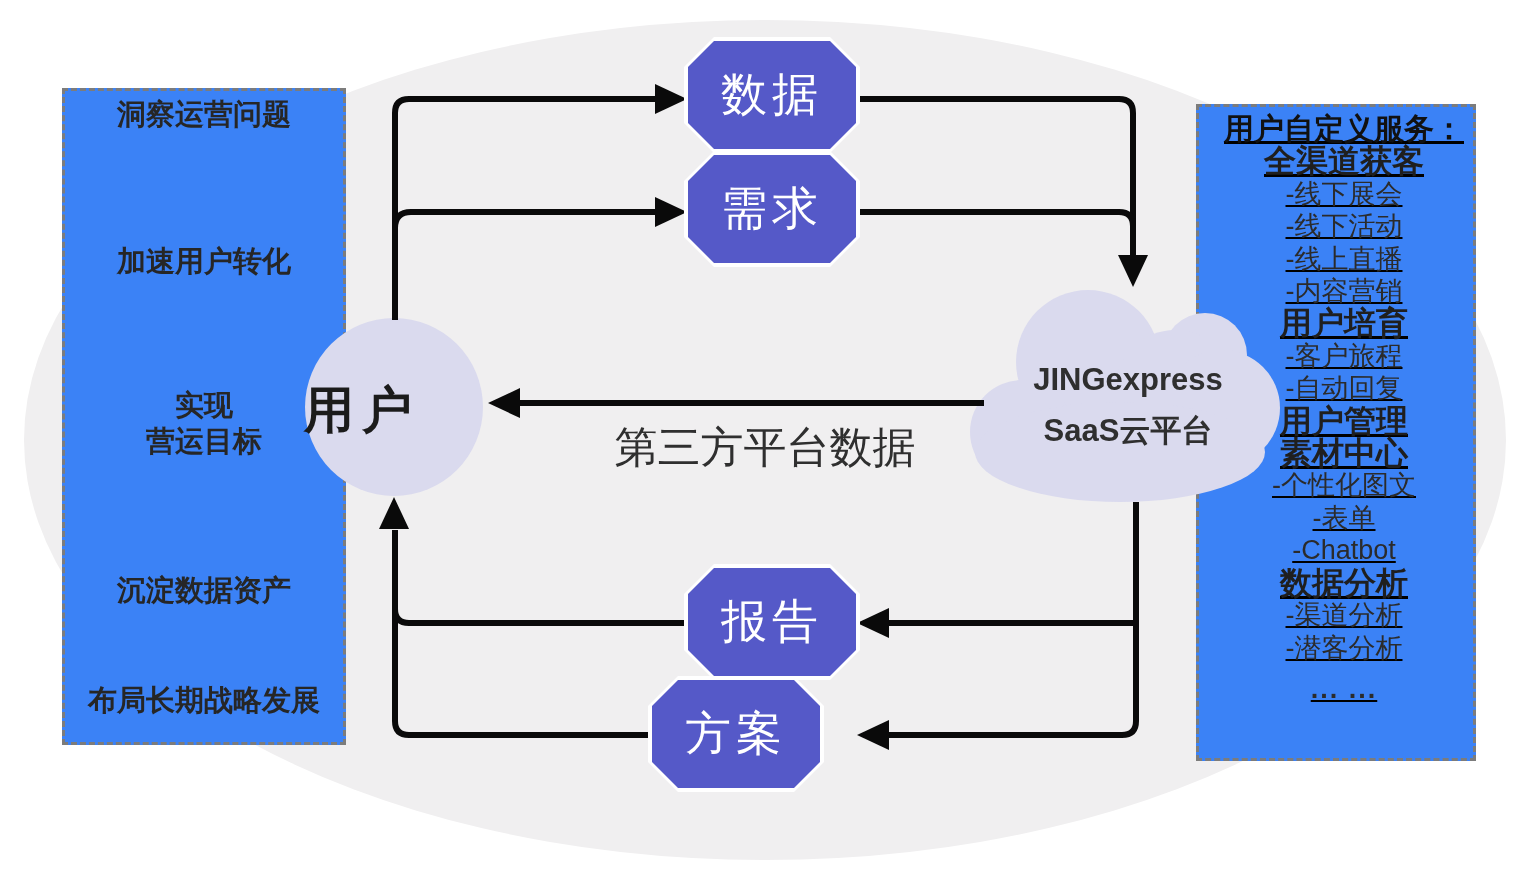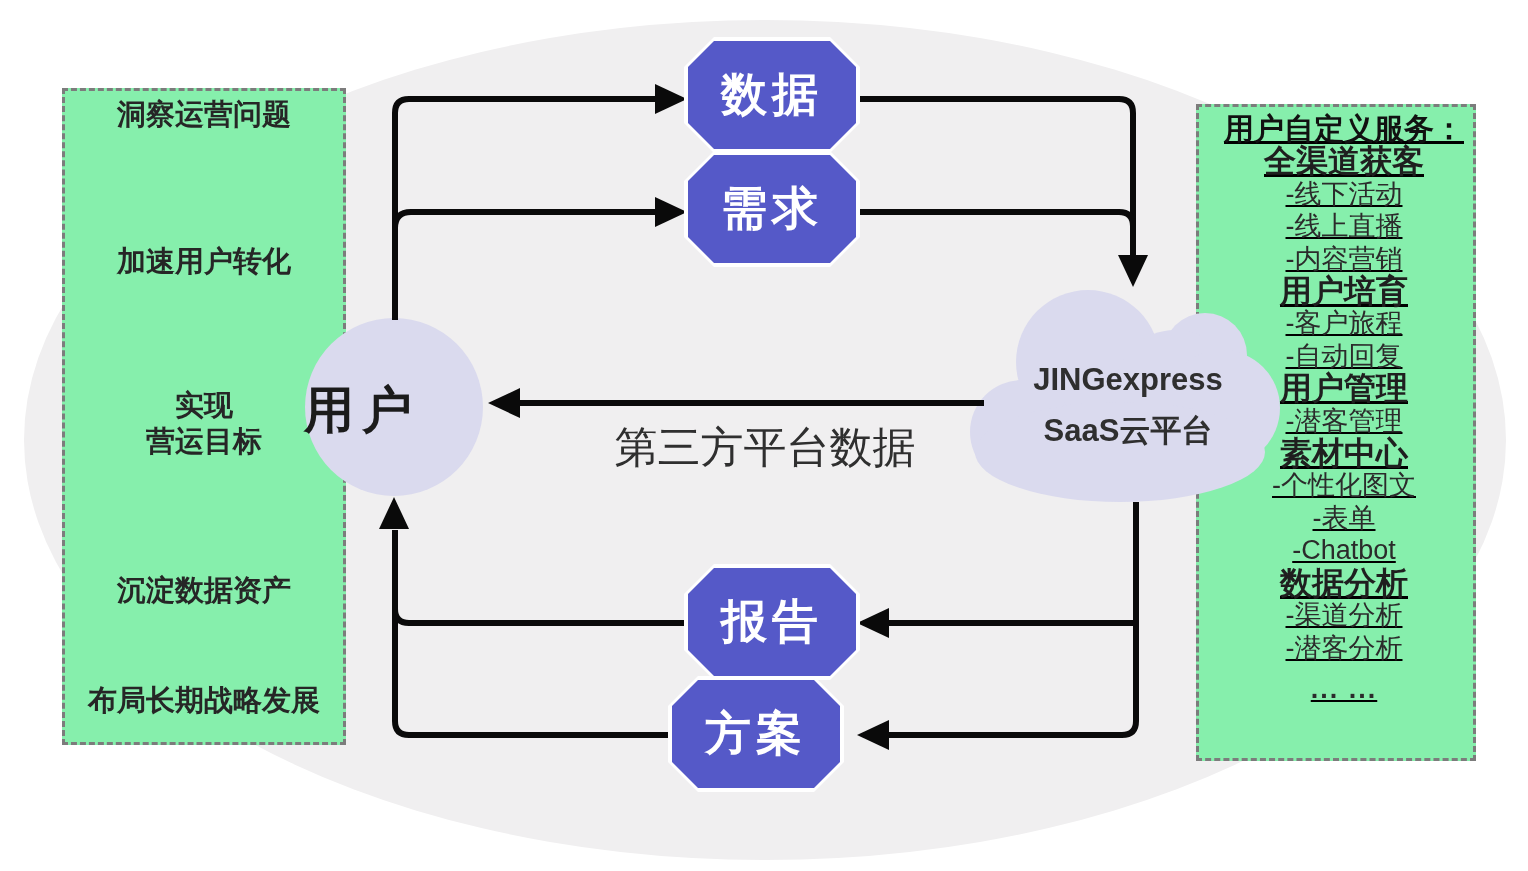--- a/index.html
+++ b/index.html
@@ -5,21 +5,21 @@
   html,body{margin:0;padding:0;}
   body{
     width:1528px;height:871px;position:relative;background:#ffffff;
     font-family:"Liberation Sans", sans-serif;overflow:hidden;
   }
   .bg-ellipse{
     position:absolute;left:24px;top:20px;width:1482px;height:840px;
     background:#f0eff0;border-radius:50%;z-index:1;
   }
   .panel{
-    position:absolute;background:#86efac;border:3px dashed #7c7c7c;
+    position:absolute;background:#3b82f6;border:3px dashed #7c7c7c;
     box-sizing:border-box;z-index:2;padding-left:16px;
   }
   .panel-left{left:62px;top:88px;width:284px;height:657px;}
   .panel-right{left:1196px;top:104px;width:280px;height:657px;text-decoration:underline;}
   .goal{
     position:absolute;left:0;width:100%;text-align:center;
     font-weight:bold;font-size:29px;line-height:36px;color:#262626;
     white-space:pre-line;
   }
   .g0{top:5px}.g1{top:152px}.g2{top:296px}.g3{top:481px}.g4{top:591px}
@@ -30,26 +30,26 @@
   .svc-line.dots{font-weight:bold;margin-top:9px;letter-spacing:2px;}
   .diagram-svg{position:absolute;left:0;top:0;z-index:3;}
   .node-outer{
     position:absolute;width:176px;height:116px;background:#ffffff;z-index:4;
     clip-path:polygon(30px 0,146px 0,176px 30px,176px 86px,146px 116px,30px 116px,0 86px,0 30px);
   }
   .node-inner{
     position:absolute;inset:4px;background:#5559c8;
     clip-path:polygon(26px 0,142px 0,168px 26px,168px 82px,142px 108px,26px 108px,0 82px,0 26px);
     display:flex;align-items:center;justify-content:center;
-    color:#ffffff;font-size:46px;letter-spacing:5px;font-weight:700;
+    color:#ffffff;font-size:46px;letter-spacing:5px;font-weight:400;
   }
   .nd0{left:684px;top:37px;}
   .nd1{left:684px;top:151px;}
   .nd2{left:684px;top:564px;}
-  .nd3{left:668px;top:676px;}
+  .nd3{left:648px;top:676px;}
   .user-label{
     position:absolute;left:304px;top:377px;width:180px;text-align:left;
     font-size:50px;font-weight:bold;color:#1b1b1b;letter-spacing:8px;z-index:5;
   }
   .cloud-label{
     position:absolute;left:1003px;top:354px;width:250px;text-align:center;
     font-size:31px;font-weight:bold;color:#2f2f2f;line-height:51px;
     white-space:pre-line;z-index:5;
   }
   .tp-label{
@@ -71,37 +71,37 @@
   <div class="goal g4">布局长期战略发展</div>
 </div>
 
 <div class="panel panel-right">
   <div class="svc">
 
       <div class="svc-line title">用户自定义服务：</div>
 
       <div class="svc-line head">全渠道获客</div>
 
+      <div class="svc-line">-线下展会</div>
 
       <div class="svc-line">-线下活动</div>
 
       <div class="svc-line">-线上直播</div>
 
       <div class="svc-line">-内容营销</div>
 
       <div class="svc-line head">用户培育</div>
 
       <div class="svc-line">-客户旅程</div>
 
       <div class="svc-line">-自动回复</div>
 
       <div class="svc-line head">用户管理</div>
 
 
-      <div class="svc-line">-潜客管理</div>
 
       <div class="svc-line head">素材中心</div>
 
       <div class="svc-line">-个性化图文</div>
 
       <div class="svc-line">-表单</div>
 
       <div class="svc-line">-Chatbot</div>
 
       <div class="svc-line head">数据分析</div>

